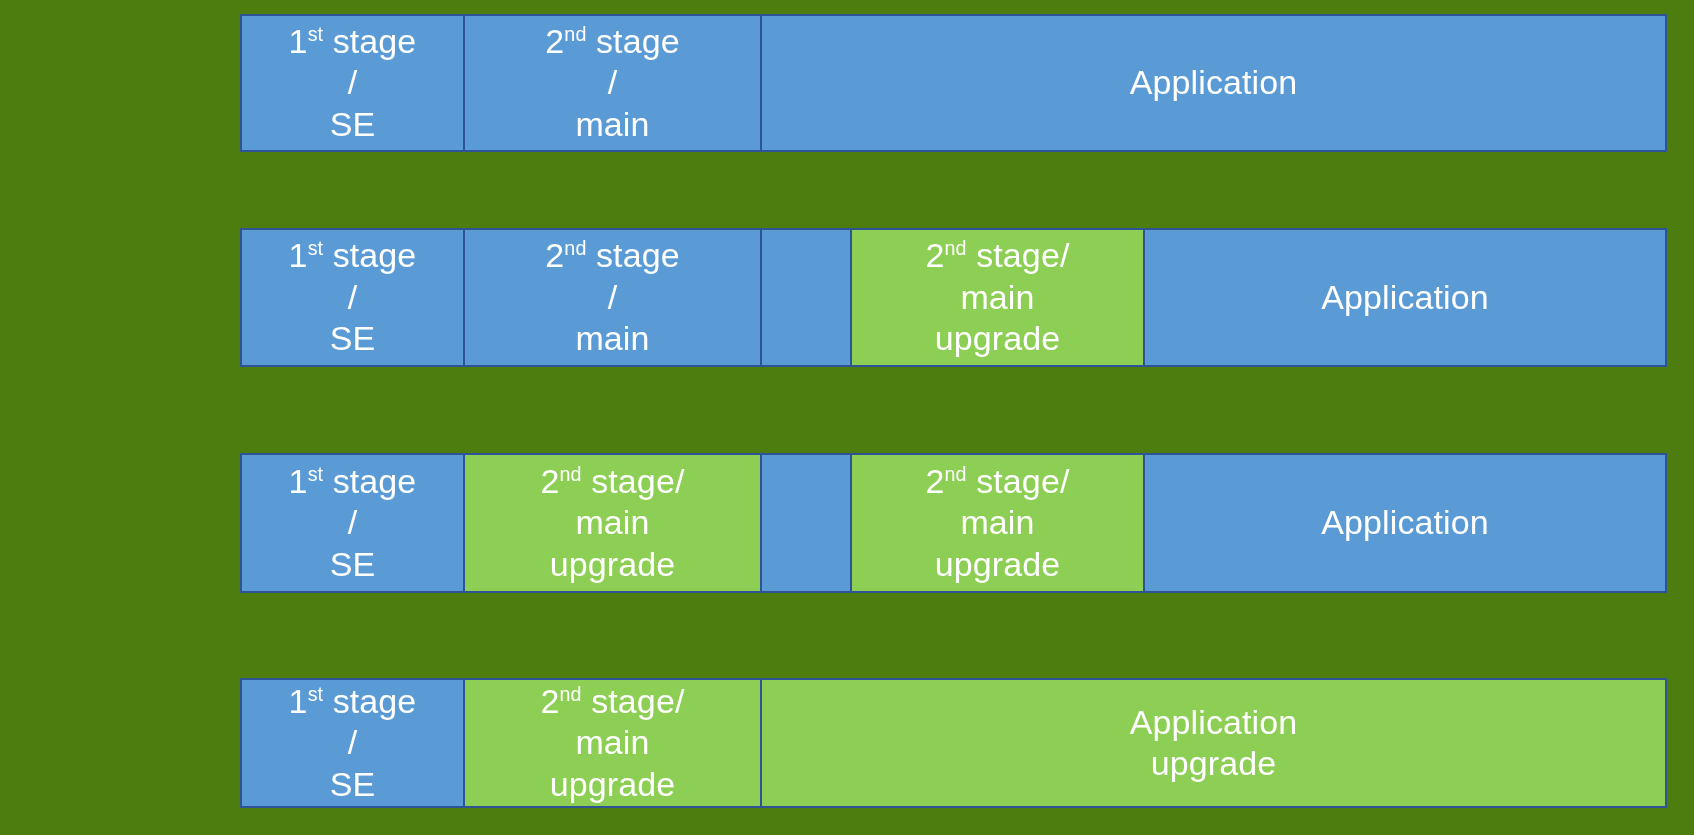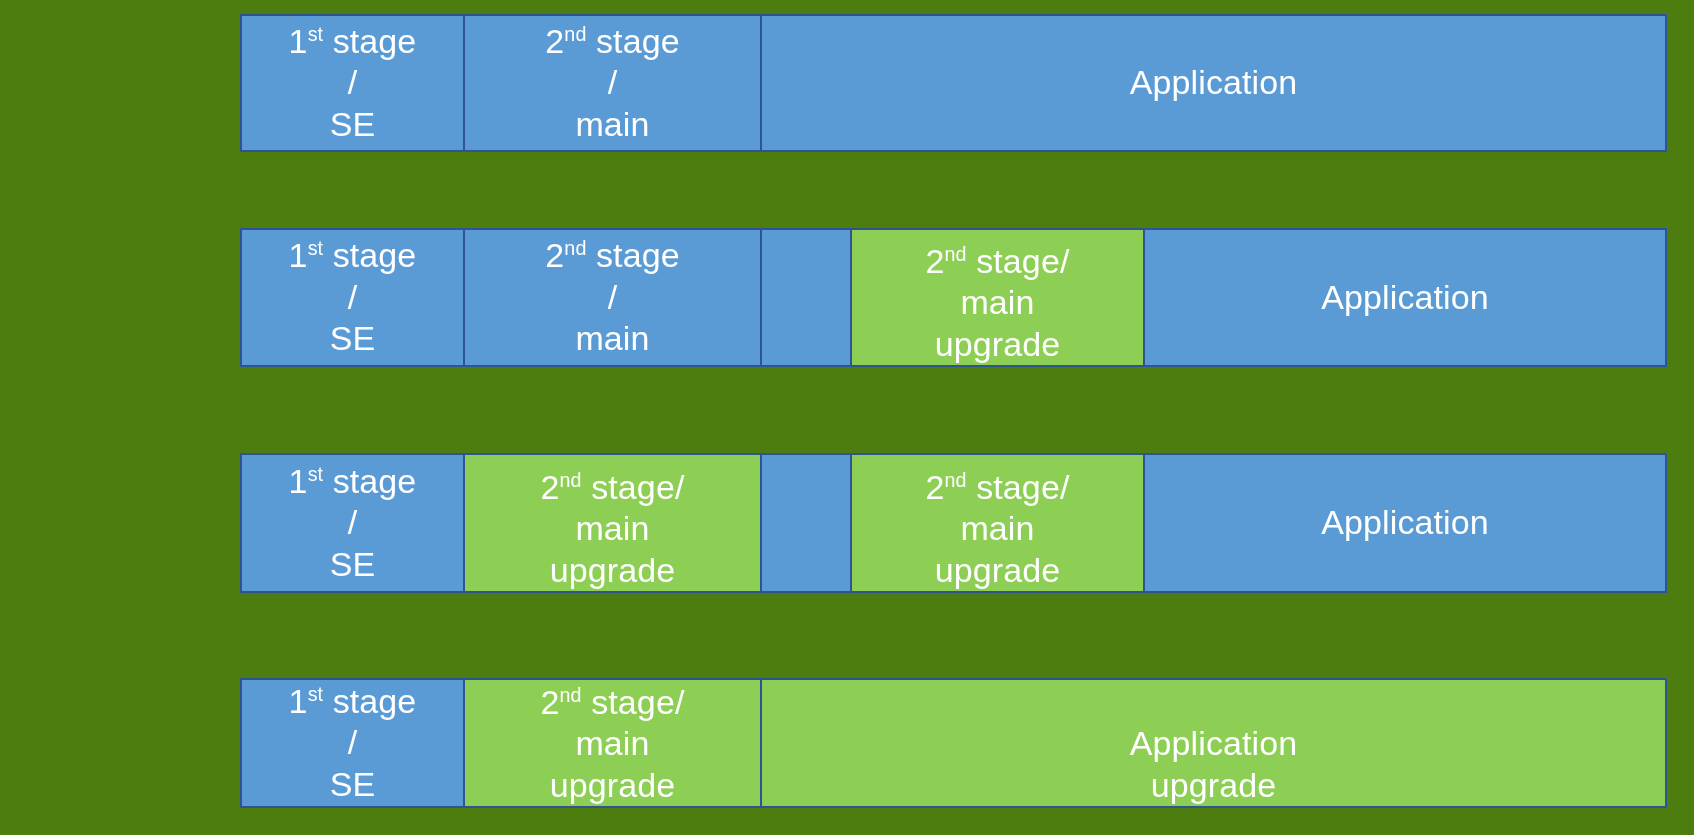--- a/index.html
+++ b/index.html
@@ -49,21 +49,21 @@
     display: block;
     padding: 0 6px;
     white-space: pre-line;
   }
   .seg sup {
     font-size: 0.58em;
     vertical-align: super;
     line-height: 0;
   }
   .blue { background: #5B9BD5; }
-  .green { background: #8DCF54; align-items: flex-end; }
+  .green { background: #8DCF54; }
 </style>
 </head>
 <body>
 
 <div id="stage">
 
   <div class="row" style="left:240px; top:14px; width:1443px; height:138px;">
     <div class="seg blue" style="width:225px;">
       <span class="lbl"><span>1</span><sup>st</sup><span> stage</span><br><span>/</span><br><span>SE</span></span>
     </div>

